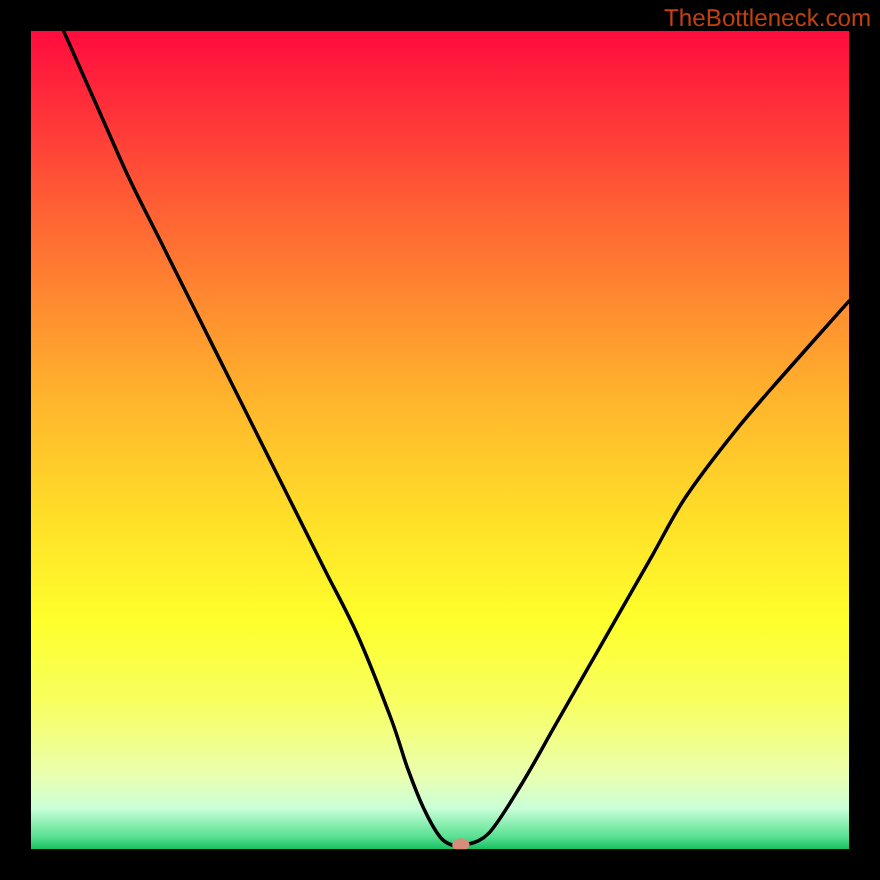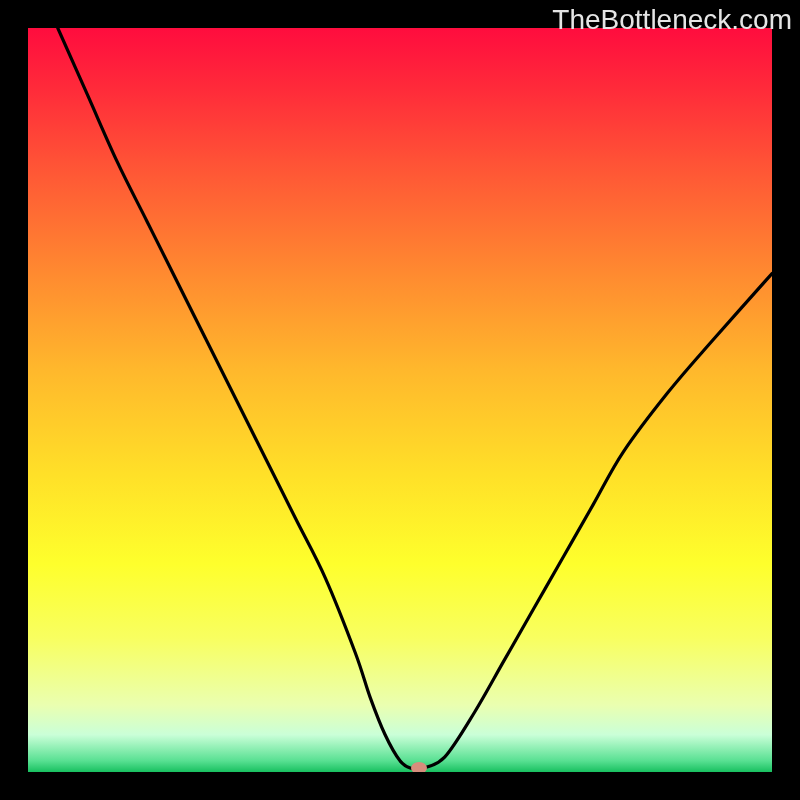--- a/index.html
+++ b/index.html
@@ -8,22 +8,22 @@
     width: 800px;
     height: 800px;
     background: #000;
     position: relative;
     font-family: Arial, sans-serif;
   }
   .watermark {
     position: absolute;
     top: 4px;
     right: 8px;
-    color: #e5e5e5;
-    font-size: 28px;
+    color: #c2410c;
+    font-size: 22px;
     font-weight: normal;
     z-index: 10;
   }
   .plot-area {
     position: absolute;
     left: 28px;
     top: 28px;
     width: 744px;
     height: 744px;
     overflow: hidden;

